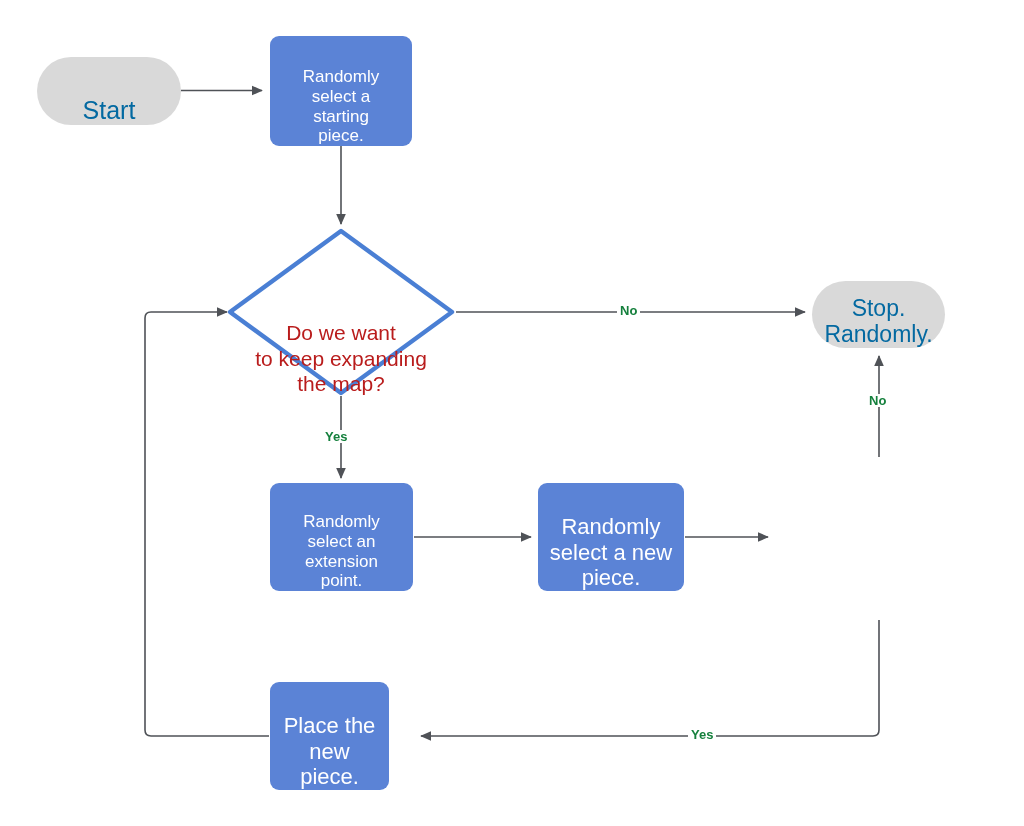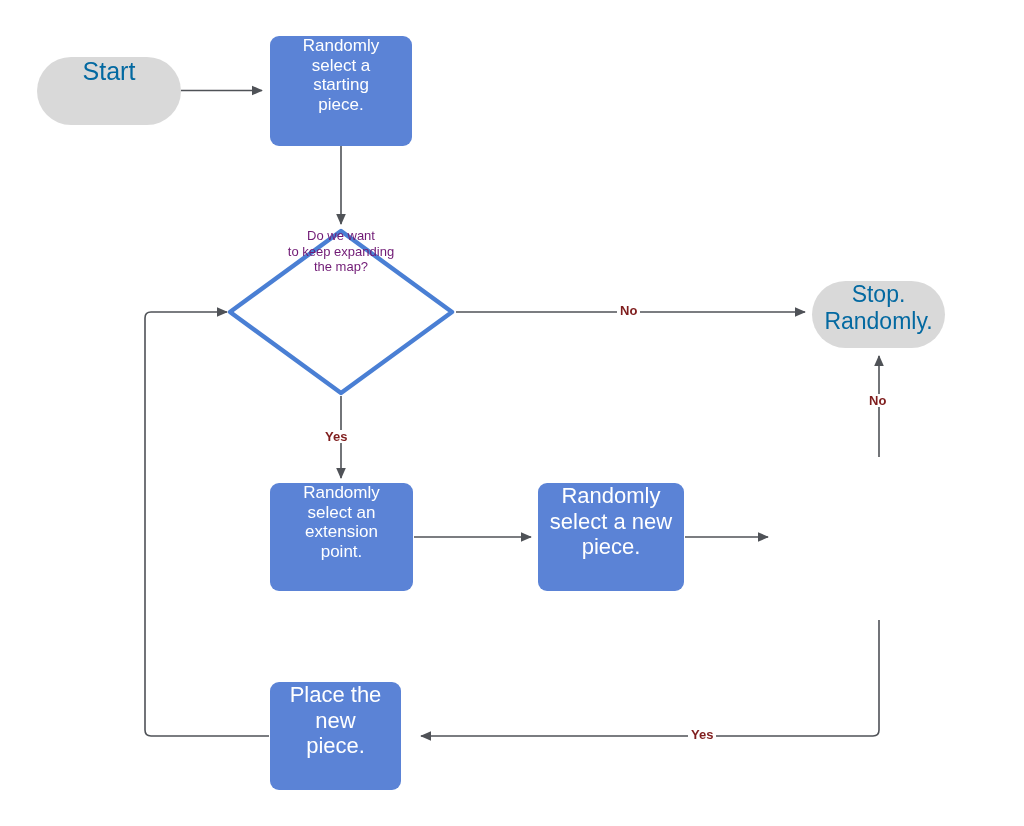--- a/index.html
+++ b/index.html
@@ -23,21 +23,21 @@
     position: absolute;
     left: 0;
     top: 0;
     width: 1024px;
     height: 826px;
   }
   .node {
     position: absolute;
     box-sizing: border-box;
     display: flex;
-    align-items: flex-start;
+    align-items: flex-end;
     justify-content: center;
     text-align: center;
     z-index: 2;
   }
   .node .label {
     display: block;
     width: 100%;
     white-space: pre-line;
     line-height: 1.16;
   }
@@ -68,29 +68,29 @@
   .decision .diamond-shape {
     position: absolute;
     left: 0;
     top: 0;
     width: 100%;
     height: 100%;
   }
   .decision .label {
     position: relative;
     z-index: 1;
-    color: #701a75;
-    font-size: 13px;
+    color: #b91c1c;
+    font-size: 21px;
     line-height: 1.2;
   }
   .edge-label {
     position: absolute;
     font-size: 13px;
     font-weight: bold;
-    color: #7f1d1d;
+    color: #15803d;
     background: #ffffff;
     padding: 0 3px;
     z-index: 3;
     white-space: nowrap;
     line-height: 1;
   }
 </style>
 </head>
 <body>
 
@@ -162,19 +162,19 @@
 point.</span>
   </div>
 
   <div class="node process large" style="left:538px; top:483px; width:146px; height:108px;">
     <span class="label">Randomly
 select a new
 piece.</span>
   </div>
 
 
-  <div class="node process large" style="left:270px; top:682px; width:131px; height:108px;">
+  <div class="node process large" style="left:270px; top:682px; width:119px; height:108px;">
     <span class="label">Place the
 new
 piece.</span>
   </div>
 
 </div>
 
 </body></html>

